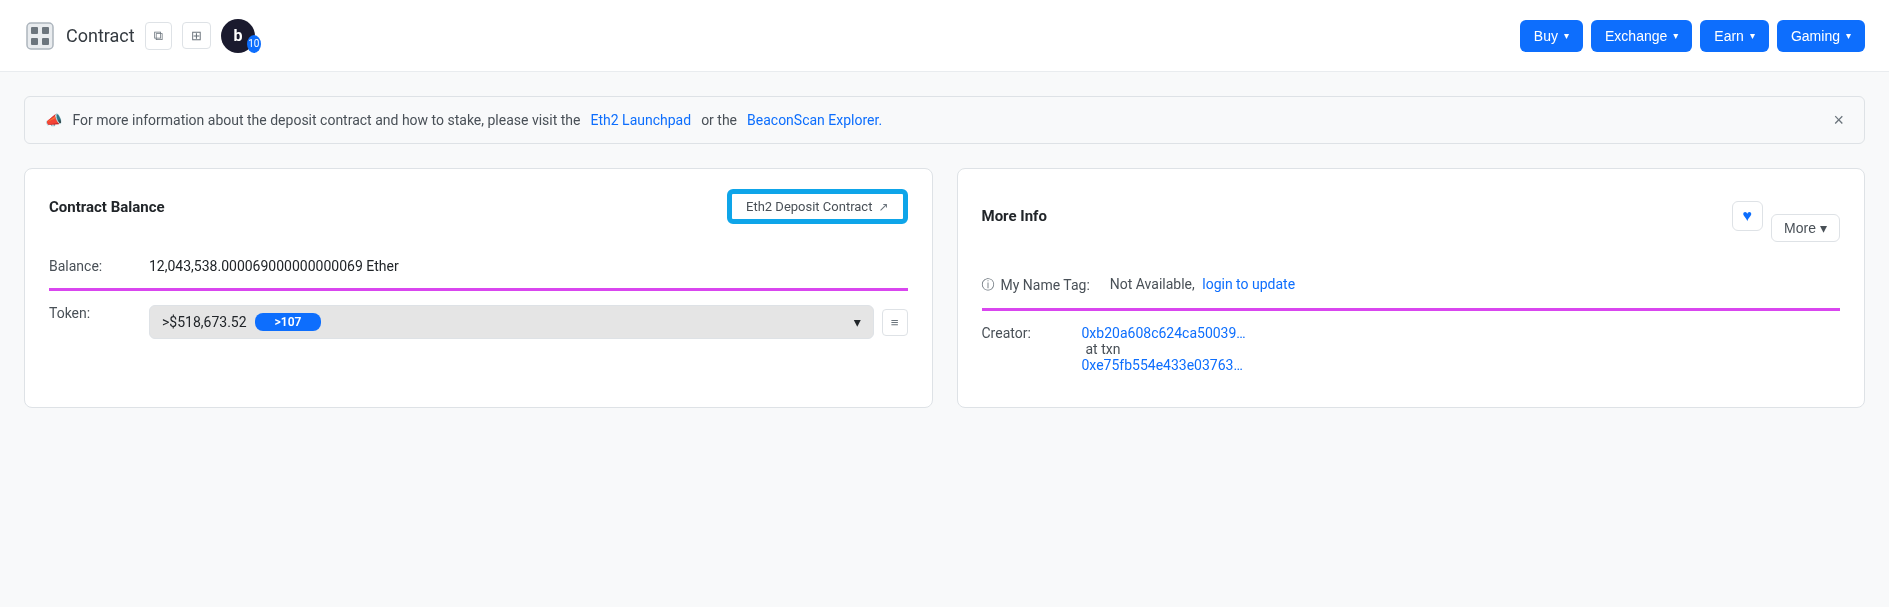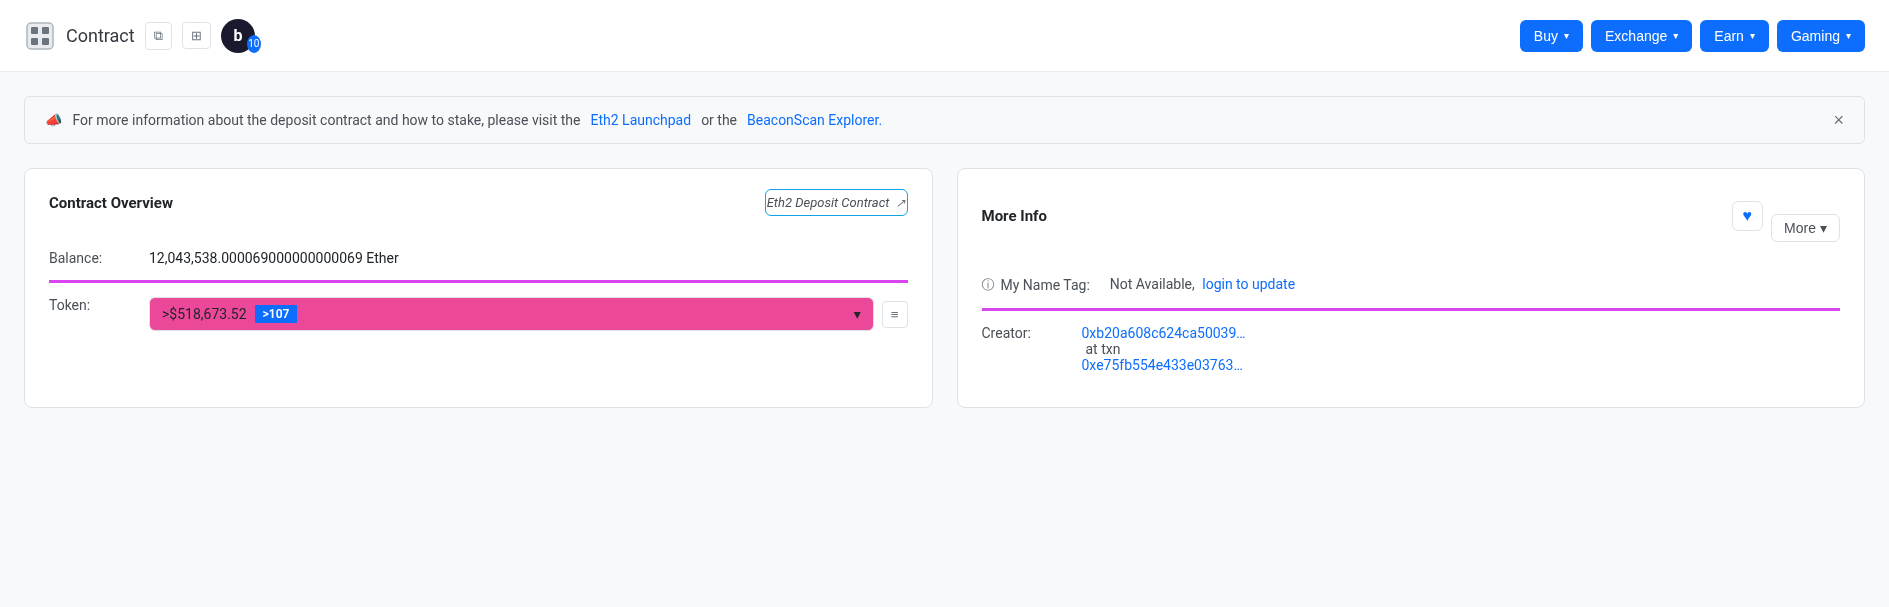--- a/index.html
+++ b/index.html
@@ -172,30 +172,29 @@
       align-items: center;
       justify-content: space-between;
       margin-bottom: 20px;
     }
     .card-title {
       font-size: 15px;
       font-weight: 700;
       color: #212529;
     }
     .eth2-badge {
-      border: 1px solid #0ea5e9;
-      border-radius: 6px;
-      padding: 5px 1px;
+      border: 5px solid #0ea5e9;
+      border-radius: 6px;
+      padding: 5px 14px;
       font-size: 13px;
       color: #495057;
       display: flex;
       align-items: center;
       gap: 6px;
       cursor: pointer;
-      font-style: italic;
     }
     .external-icon {
       color: #6c757d;
       font-size: 12px;
     }
 
     .info-row {
       display: flex;
       align-items: flex-start;
       padding: 14px 0;
@@ -230,33 +229,33 @@
     }
     .token-dropdown {
       flex: 1;
       border: 1px solid #dee2e6;
       border-radius: 6px;
       padding: 7px 12px;
       display: flex;
       align-items: center;
       justify-content: space-between;
       cursor: pointer;
-      background: #ec4899;
+      background: #e5e5e5;
       font-size: 14px;
     }
     .token-dropdown-left {
       display: flex;
       align-items: center;
       gap: 8px;
     }
     .token-count-badge {
       background: #0d6efd;
       color: white;
-      border-radius: 0;
-      padding: 2px 8px;
+      border-radius: 8px;
+      padding: 2px 20px;
       font-size: 12px;
       font-weight: 600;
     }
     .token-menu-icon {
       background: none;
       border: 1px solid #dee2e6;
       border-radius: 4px;
       padding: 5px 8px;
       cursor: pointer;
       color: #6c757d;
@@ -375,21 +374,21 @@
       <span>or the</span>
       <a href="#" class="alert-link">BeaconScan Explorer.</a>
     </div>
     <button class="alert-close">×</button>
   </div>
 
   <div class="cards-row">
 
     <div class="card card-left">
       <div class="card-header">
-        <span class="card-title">Contract Overview</span>
+        <span class="card-title">Contract Balance</span>
         <div class="eth2-badge">
           <span>Eth2 Deposit Contract</span>
           <span class="external-icon">↗</span>
         </div>
       </div>
 
       <div class="info-row">
         <span class="info-label">Balance:</span>
         <span class="info-value eth-value">12,043,538.000069000000000069 Ether</span>
       </div>

